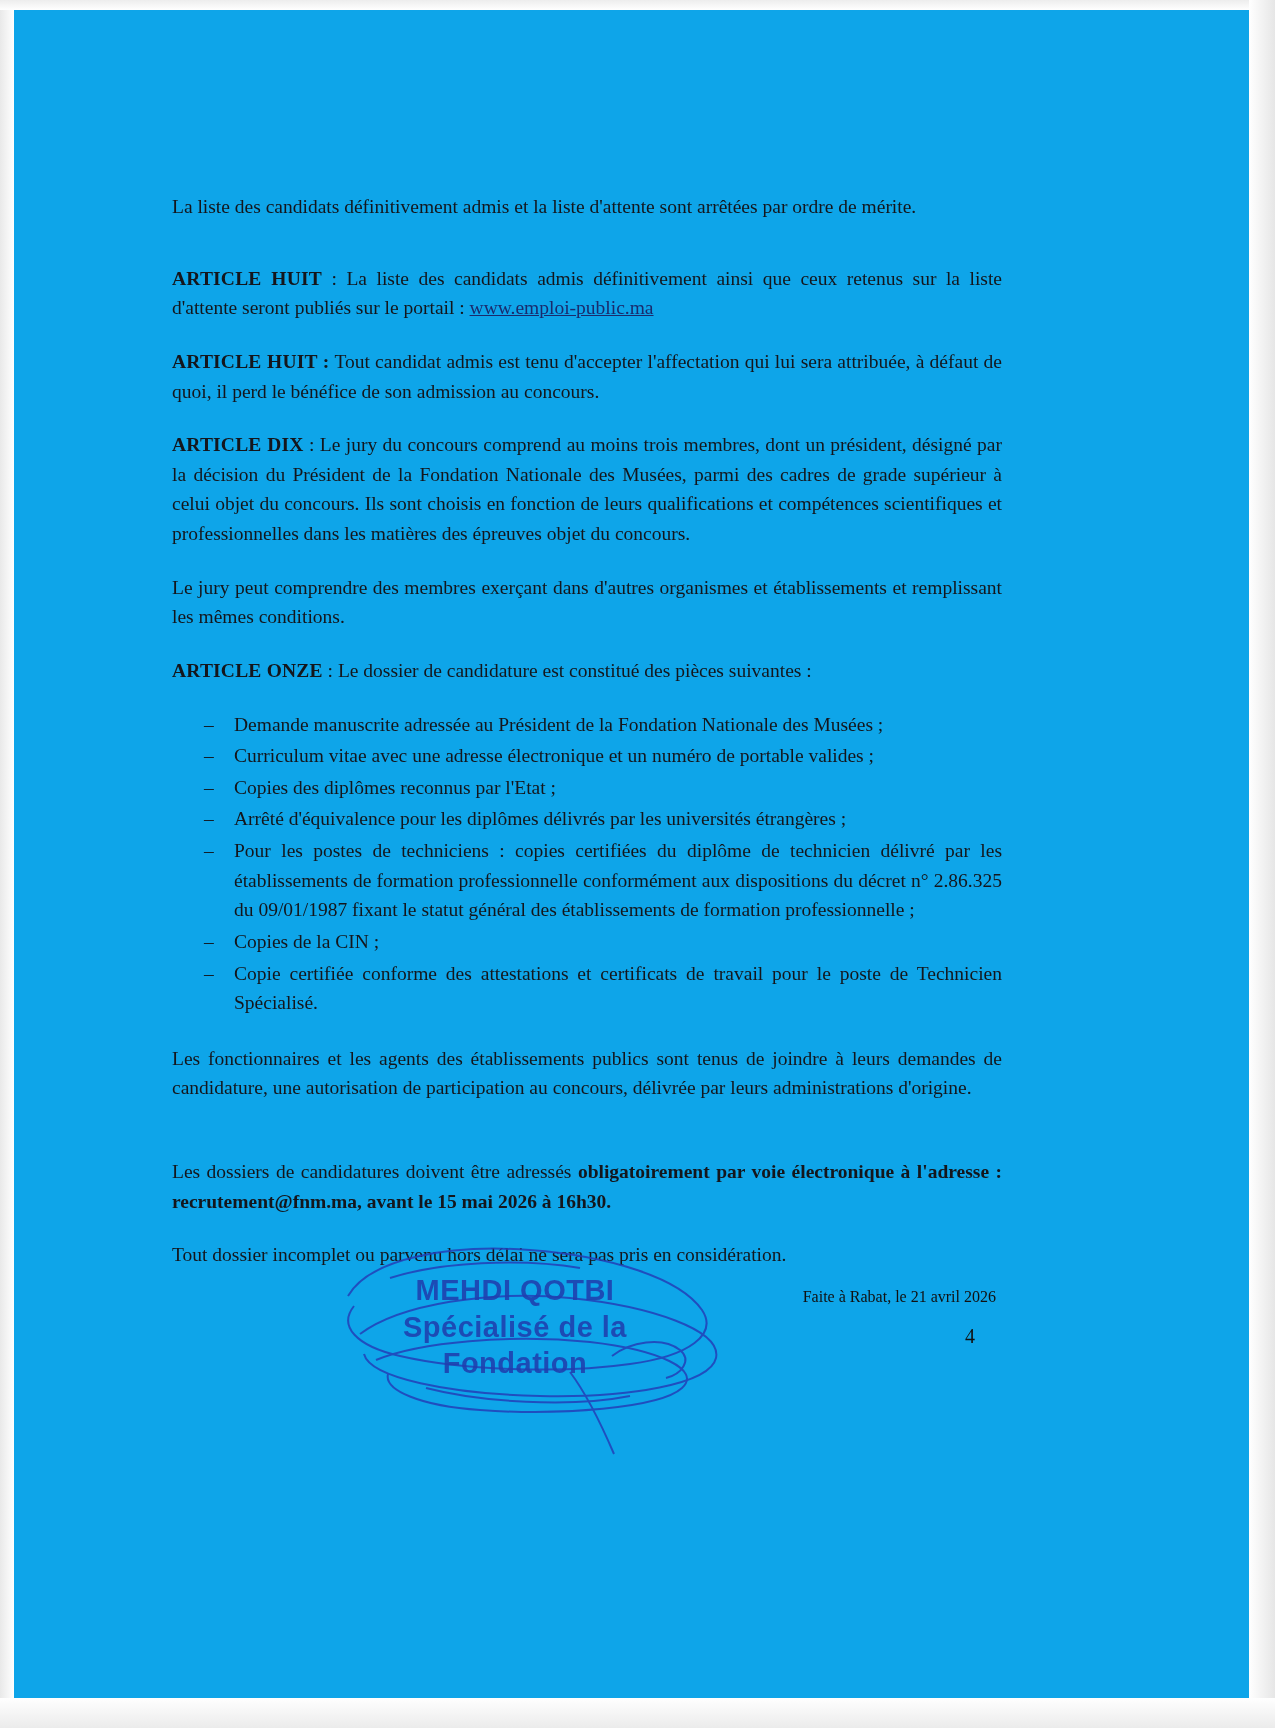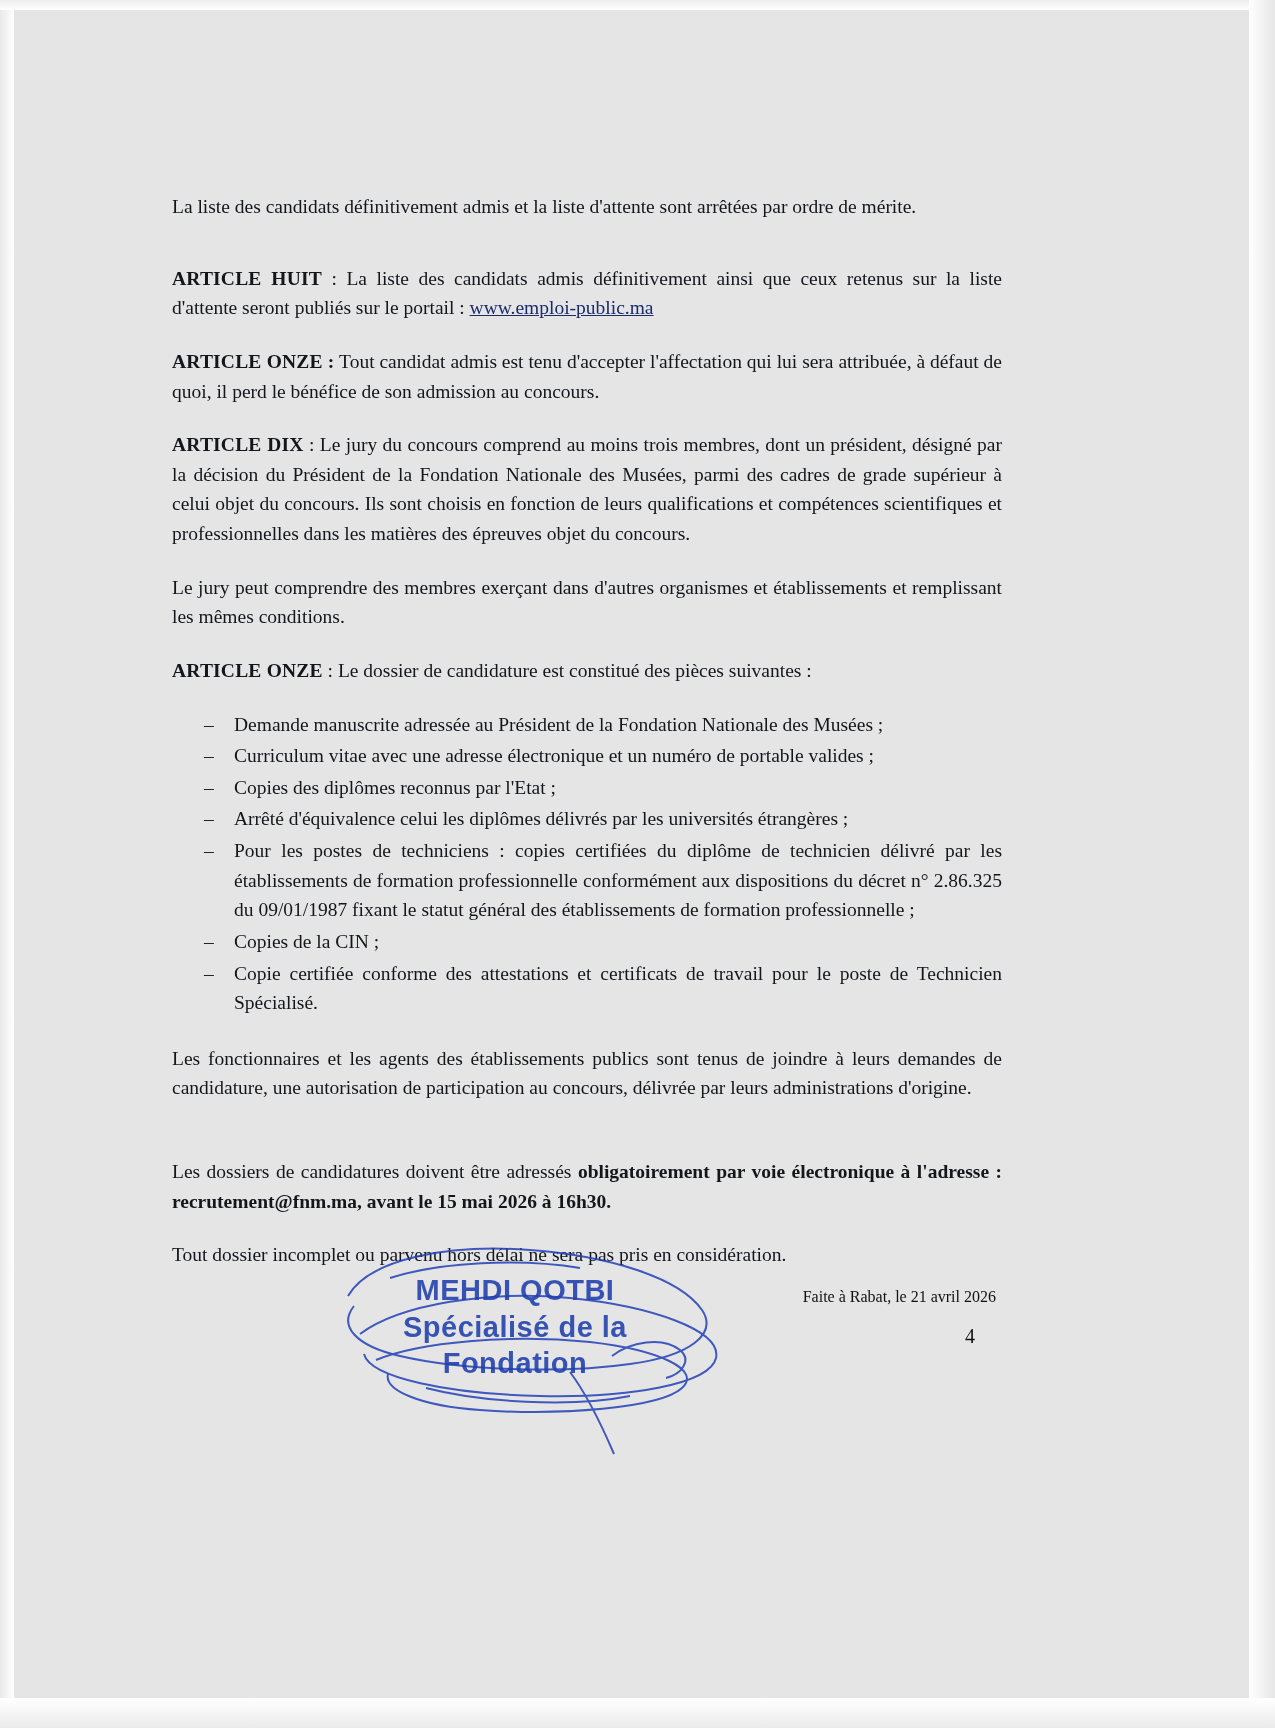--- a/index.html
+++ b/index.html
@@ -4,21 +4,21 @@
 <style>
   html, body {
     margin: 0;
     padding: 0;
     background: #ffffff;
   }
   .page {
     position: relative;
     width: 1275px;
     height: 1728px;
-    background: #e5e5e5;
+    background: #0ea5e9;
     overflow: hidden;
     font-family: "Liberation Serif", serif;
     color: #111111;
   }
   
   .scan-edge-left {
     position: absolute;
     left: 0; top: 0;
     width: 14px; height: 1728px;
     background: linear-gradient(to right, #e9e9e9, #ffffff);
@@ -147,21 +147,21 @@
 
     <div class="gap-lg"></div>
 
     <p>
       <span class="art-label">ARTICLE HUIT</span><span> : </span><span>La liste des candidats admis définitivement ainsi que ceux retenus sur la liste d'attente seront publiés sur le portail : </span><a class="link" href="#">www.emploi-public.ma</a>
     </p>
 
     <div class="gap-md"></div>
 
     <p>
-      <span class="art-label">ARTICLE ONZE :</span><span> </span><span>Tout candidat admis est tenu d'accepter l'affectation qui lui sera attribuée, à défaut de quoi, il perd le bénéfice de son admission au concours.</span>
+      <span class="art-label">ARTICLE HUIT :</span><span> </span><span>Tout candidat admis est tenu d'accepter l'affectation qui lui sera attribuée, à défaut de quoi, il perd le bénéfice de son admission au concours.</span>
     </p>
 
     <div class="gap-md"></div>
 
     <p>
       <span class="art-label">ARTICLE DIX</span><span> : </span><span>Le jury du concours comprend au moins trois membres, dont un président, désigné par la décision du Président de la Fondation Nationale des Musées, parmi des cadres de grade supérieur à celui objet du concours. Ils sont choisis en fonction de leurs qualifications et compétences scientifiques et professionnelles dans les matières des épreuves objet du concours.</span>
     </p>
 
     <div class="gap-md"></div>
 
@@ -174,21 +174,21 @@
     <p>
       <span class="art-label">ARTICLE ONZE</span><span> : </span><span>Le dossier de candidature est constitué des pièces suivantes :</span>
     </p>
 
     <div class="gap-md"></div>
 
     <ul class="doc-list">
       <li><span class="dash">–</span><span>Demande manuscrite adressée au Président de la Fondation Nationale des Musées ;</span></li>
       <li><span class="dash">–</span><span>Curriculum vitae avec une adresse électronique et un numéro de portable valides ;</span></li>
       <li><span class="dash">–</span><span>Copies des diplômes reconnus par l'Etat ;</span></li>
-      <li><span class="dash">–</span><span>Arrêté d'équivalence celui les diplômes délivrés par les universités étrangères ;</span></li>
+      <li><span class="dash">–</span><span>Arrêté d'équivalence pour les diplômes délivrés par les universités étrangères ;</span></li>
       <li><span class="dash">–</span><span>Pour les postes de techniciens : copies certifiées du diplôme de technicien délivré par les établissements de formation professionnelle conformément aux dispositions du décret n° 2.86.325 du 09/01/1987 fixant le statut général des établissements de formation professionnelle ;</span></li>
       <li><span class="dash">–</span><span>Copies de la CIN ;</span></li>
       <li><span class="dash">–</span><span>Copie certifiée conforme des attestations et certificats de travail pour le poste de Technicien Spécialisé.</span></li>
     </ul>
 
     <div class="gap-md"></div>
 
     <p>
       <span>Les fonctionnaires et les agents des établissements publics sont tenus de joindre à leurs demandes de candidature, une autorisation de participation au concours, délivrée par leurs administrations d'origine.</span>
     </p>

